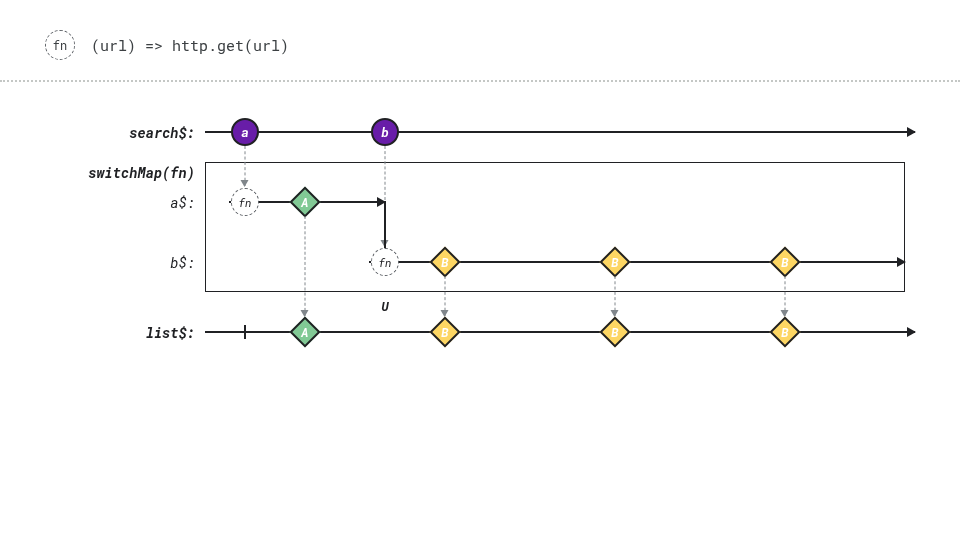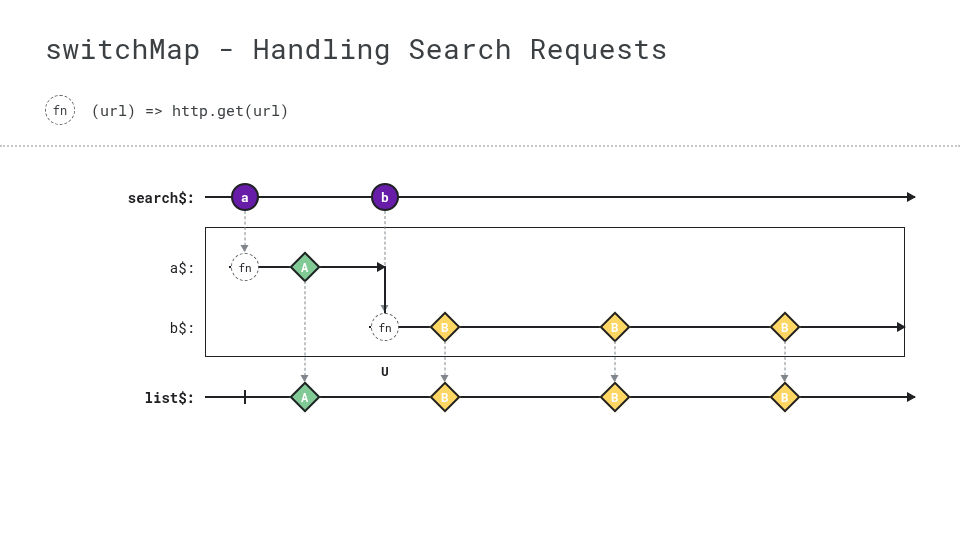--- a/index.html
+++ b/index.html
@@ -7,21 +7,21 @@
   .page { position: relative; width: 960px; height: 540px; padding: 30px 45px 20px 45px; }
   .title { font-size: 28px; font-weight: 400; letter-spacing: 0.5px; color: #3c4043; margin: 0 0 28px 0; }
   .fn-row { display: flex; align-items: center; gap: 10px; margin-bottom: 20px; }
   .fn-badge {
     width: 30px; height: 30px; border-radius: 50%;
     border: 1.5px dashed #5f6368; display: flex; align-items: center; justify-content: center;
     font-size: 12px; color: #3c4043;
   }
   .fn-code { font-size: 15px; color: #3c4043; margin-left: 6px; }
   .hr-dotted { border: none; border-top: 2px dotted #c4c7c5; margin: 0 -45px 0 -45px; }
-  .stage { position: relative; width: 870px; height: 320px; margin-top: 30px; }
+  .stage { position: relative; width: 870px; height: 320px; margin-top: 30px; font-style: italic; }
   .label {
     position: absolute; right: 720px; font-size: 14px; font-weight: 700;
     transform: translateY(-50%); white-space: nowrap;
   }
   .label-light { font-weight: 400; }
   .timeline {
     position: absolute; left: 160px; right: 0; height: 2px; background: #202124;
   }
   .timeline::after {
     content: ''; position: absolute; right: -1px; top: -4px;
@@ -69,37 +69,37 @@
   }
   .u-label {
     position: absolute; font-size: 13px; font-weight: 700;
     transform: translate(-50%, 0);
   }
 </style>
 </head>
 <body>
 
 <div class="page">
-  <h1 class="title">switchMap - Handling Search Requests</h1>
 
   <div class="fn-row">
     <div class="fn-badge">fn</div>
     <div class="fn-code">(url) =&gt; http.get(url)</div>
   </div>
 
   <hr class="hr-dotted">
 
   <div class="stage">
 
     <div class="label" style="top:20px">search$:</div>
     <div class="timeline" style="top:19px"></div>
     <div class="marble-circle purple" style="left:200px; top:20px">a</div>
     <div class="marble-circle purple" style="left:340px; top:20px">b</div>
 
     <div class="box" style="left:160px; top:50px; width:700px; height:130px"></div>
+    <div class="label" style="top:60px; font-weight:700">switchMap(fn)</div>
 
     <div class="vdash" style="left:200px; top:34px; height:40px"></div>
 
     <div class="vdash" style="left:340px; top:34px; height:100px"></div>
 
     <div class="label label-light" style="top:90px">a$:</div>
     <div class="timeline" style="top:89px; left:184px; width:156px"></div>
     <div style="position:absolute; top:89px; left:339px; width:2px; height:60px; background:#202124;"></div>
     <div class="fn-node" style="left:200px; top:90px">fn</div>
     <div class="diamond-wrap" style="left:260px; top:90px">

